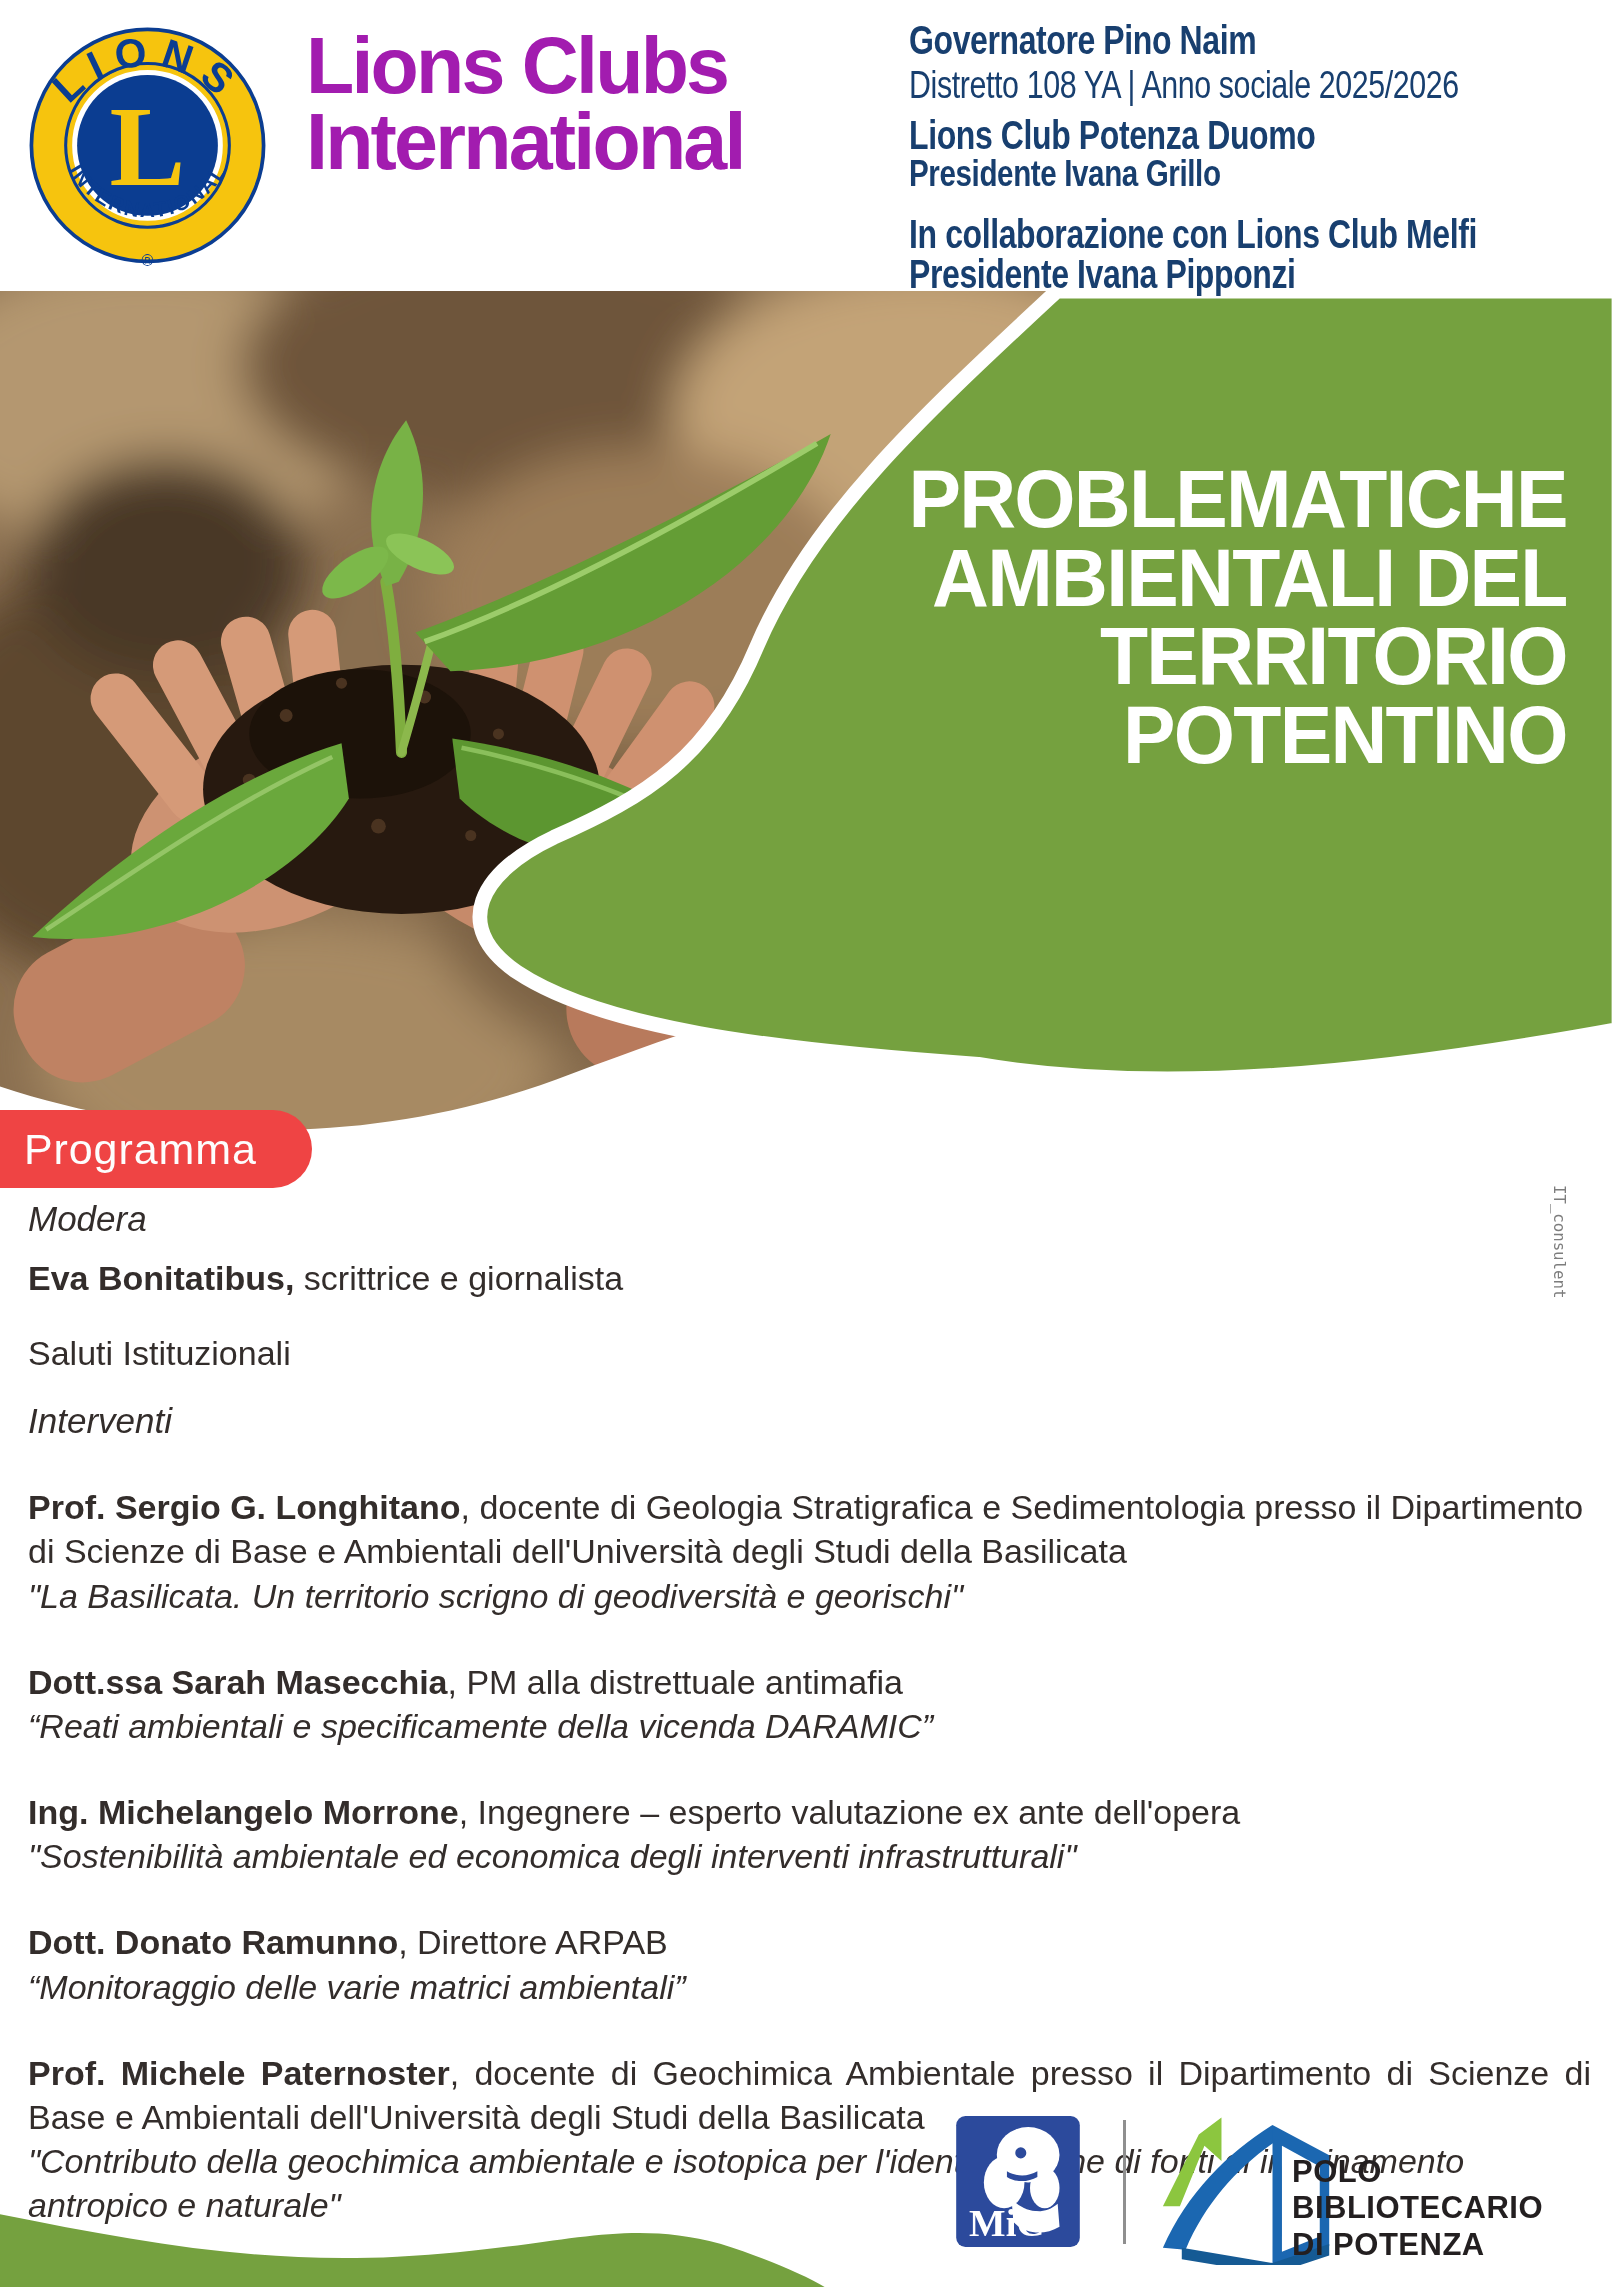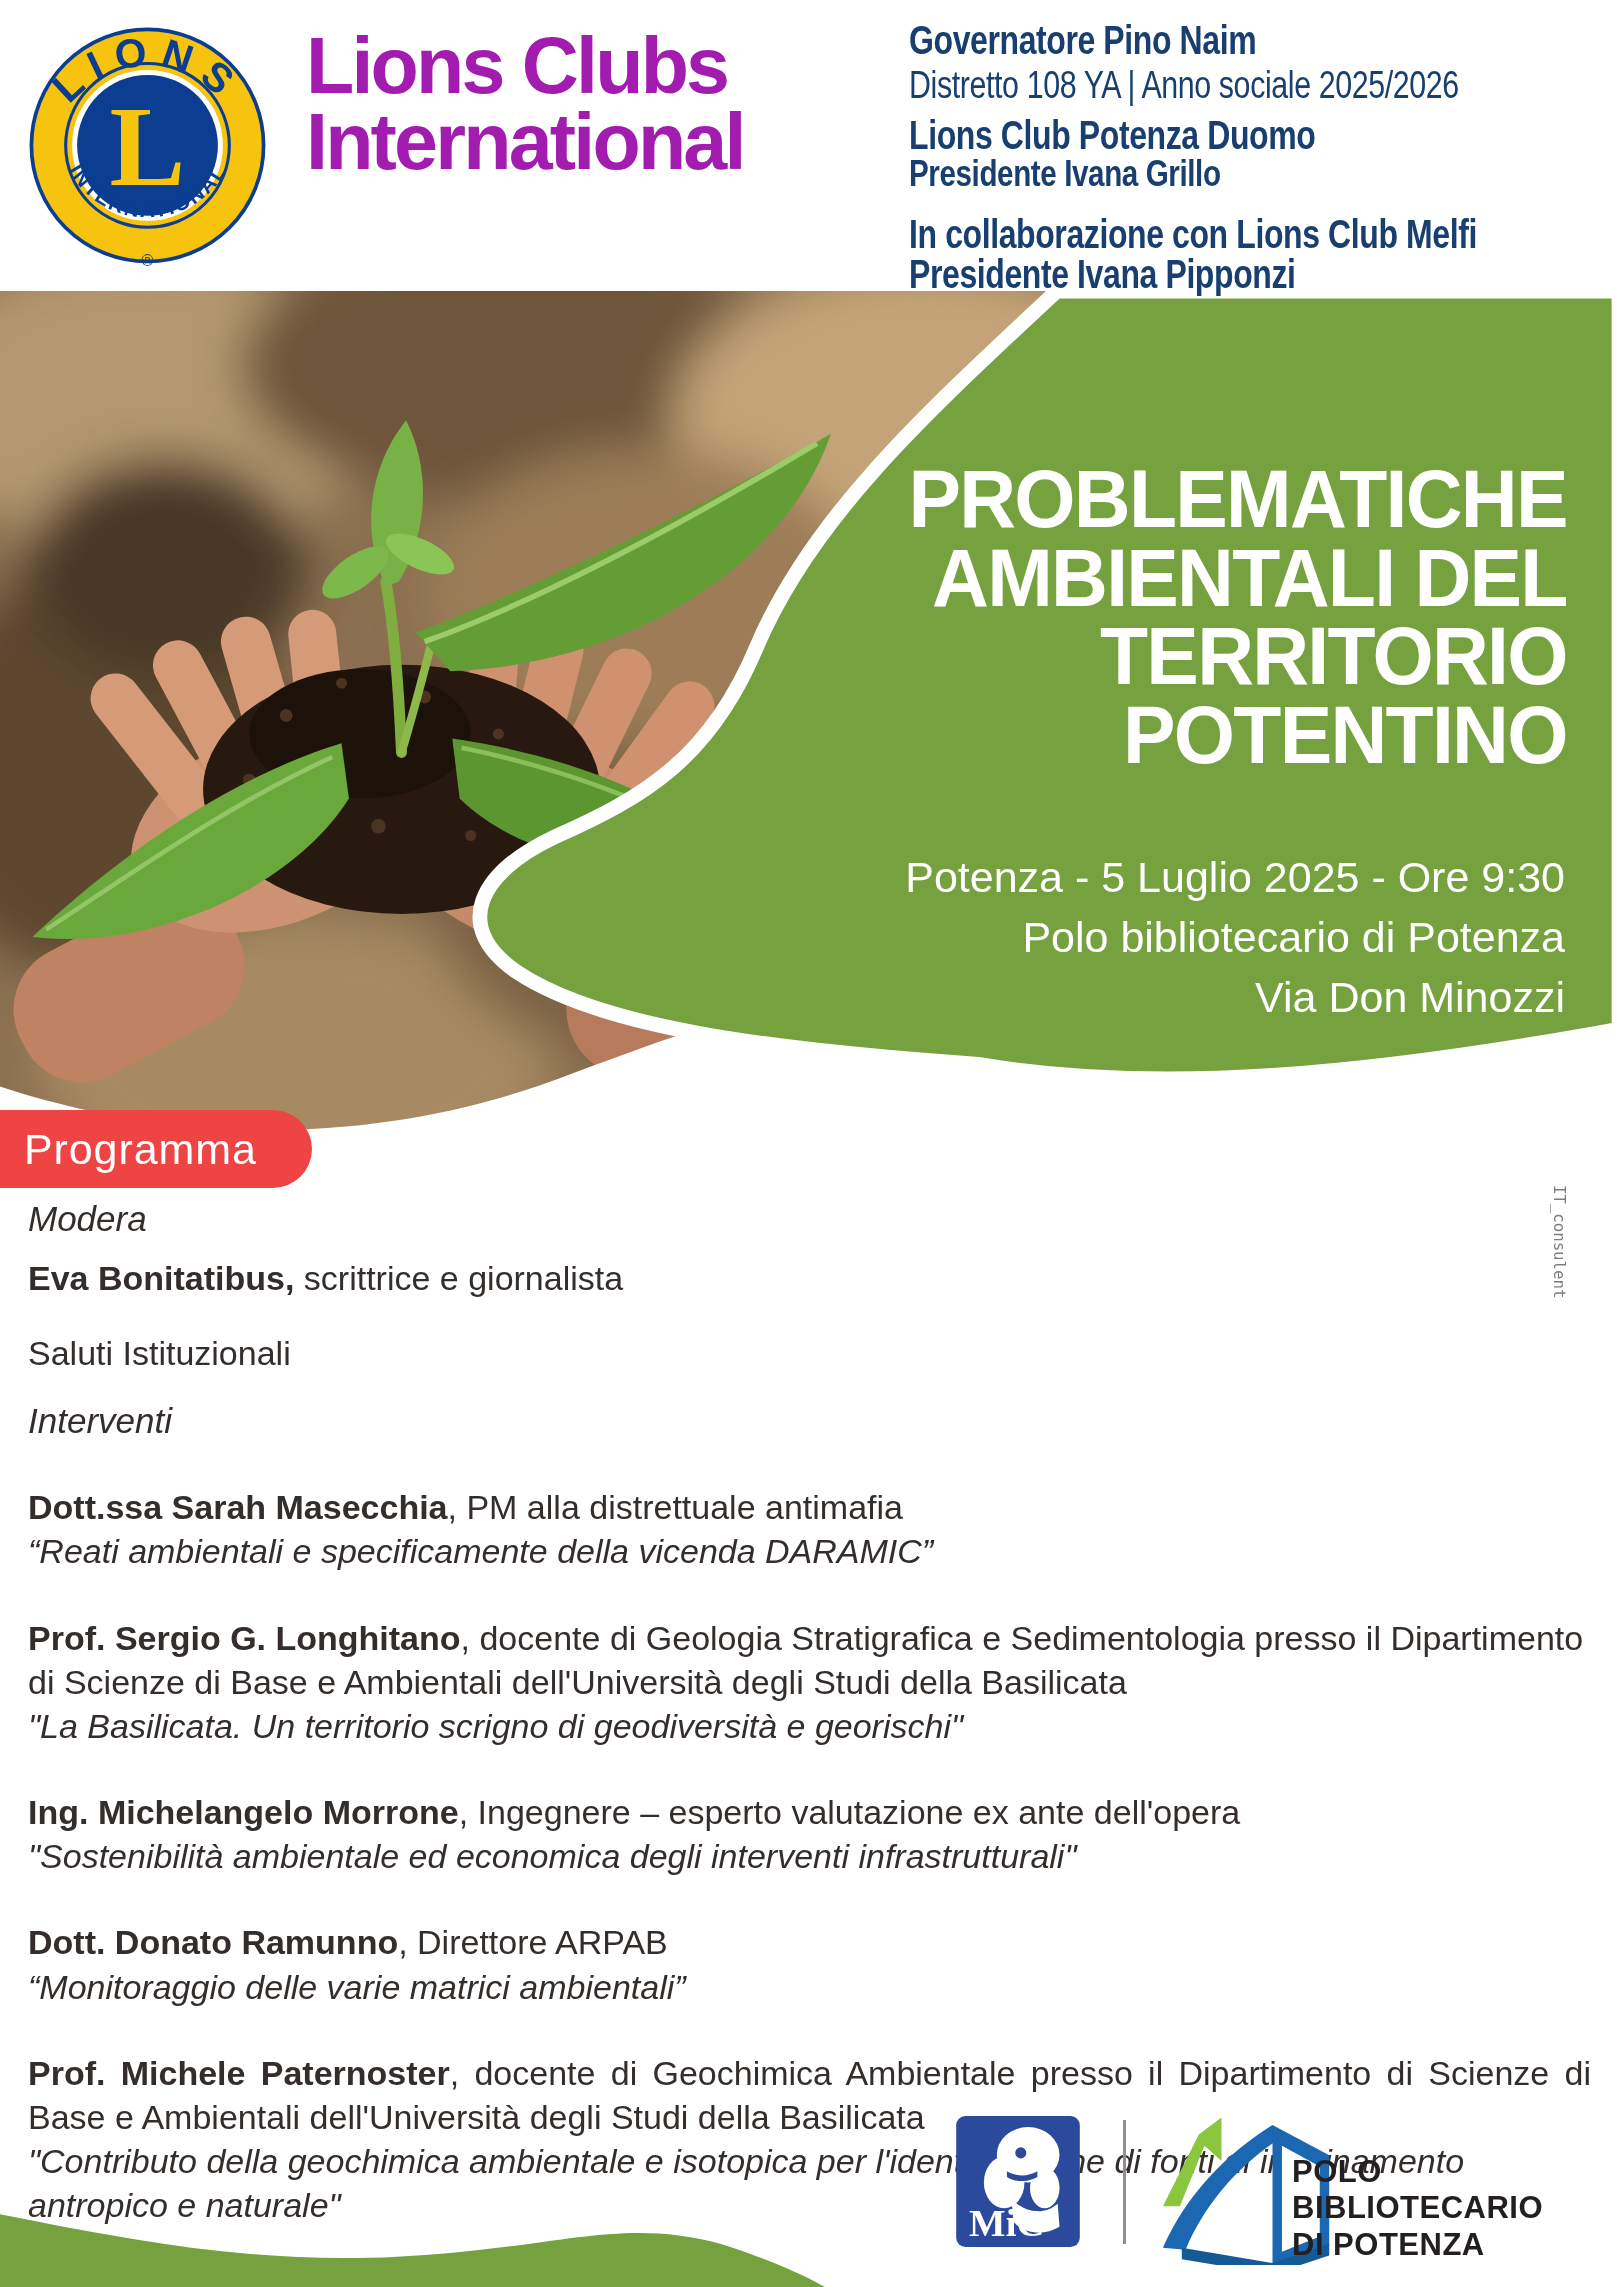--- a/index.html
+++ b/index.html
@@ -189,47 +189,42 @@
              C1260,872 1490,848 1754,800
              L1754,0 Z" fill="#75a13f" stroke="#ffffff" stroke-width="16"></path>
   </svg>
 
   <div class="hero-title">
     <div>PROBLEMATICHE</div>
     <div>AMBIENTALI DEL</div>
     <div>TERRITORIO</div>
     <div>POTENTINO</div>
   </div>
-  <div class="hero-sub">
-    <div>Potenza - 5 Luglio 2025 - Ore 9:30</div>
-    <div>Polo bibliotecario di Potenza</div>
-    <div>Via Don Minozzi</div>
-  </div>
 
   <div class="pill">
     <span>Programma</span>
   </div>
 
   <div class="prog">
     <div class="c-i">Modera</div>
 
     <div class="mod-line"><span class="b">Eva Bonitatibus,</span><span> scrittrice e giornalista</span></div>
 
     <div class="saluti">Saluti Istituzionali</div>
 
     <div class="c-i interv">Interventi</div>
 
     <div class="speaker">
+      <div><span class="b">Prof. Sergio G. Longhitano</span><span>, docente di Geologia Stratigrafica e Sedimentologia presso il Dipartimento di Scienze di Base e Ambientali dell'Università degli Studi della Basilicata</span></div>
+      <div class="q">"La Basilicata. Un territorio scrigno di geodiversità e georischi"</div>
+    </div>
+
+    <div class="speaker">
       <div><span class="b">Dott.ssa Sarah Masecchia</span><span>, PM alla distrettuale antimafia</span></div>
       <div class="q">“Reati ambientali e specificamente della vicenda DARAMIC”</div>
-    </div>
-
-    <div class="speaker">
-      <div><span class="b">Prof. Sergio G. Longhitano</span><span>, docente di Geologia Stratigrafica e Sedimentologia presso il Dipartimento di Scienze di Base e Ambientali dell'Università degli Studi della Basilicata</span></div>
-      <div class="q">"La Basilicata. Un territorio scrigno di geodiversità e georischi"</div>
     </div>
 
     <div class="speaker">
       <div><span class="b">Ing. Michelangelo Morrone</span><span>, Ingegnere – esperto valutazione ex ante dell'opera</span></div>
       <div class="q">"Sostenibilità ambientale ed economica degli interventi infrastrutturali"</div>
     </div>
 
     <div class="speaker">
       <div><span class="b">Dott. Donato Ramunno</span><span>, Direttore ARPAB</span></div>
       <div class="q">“Monitoraggio delle varie matrici ambientali”</div>

